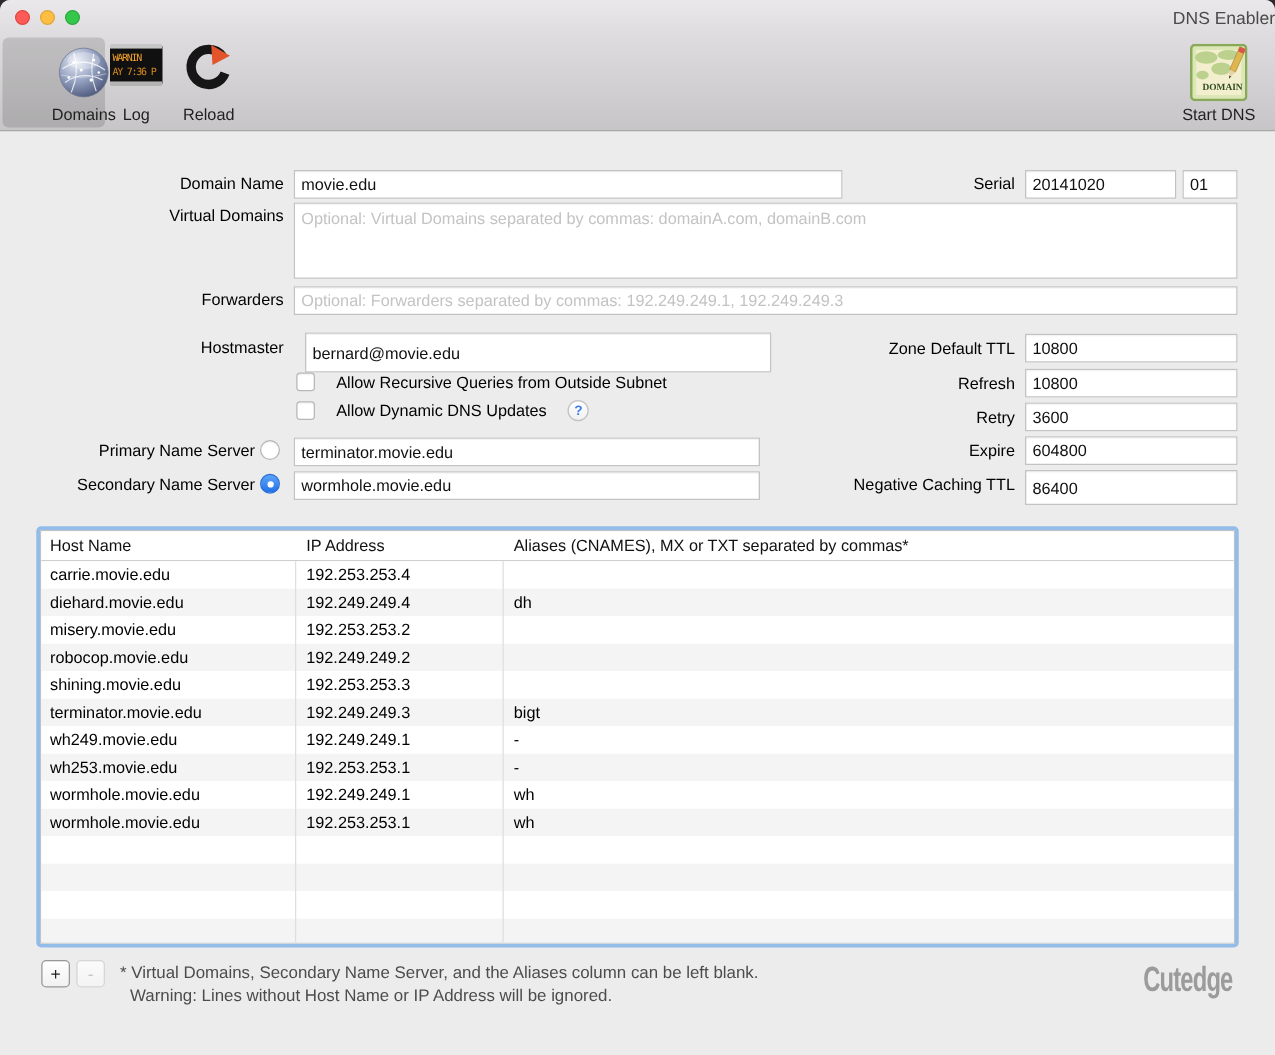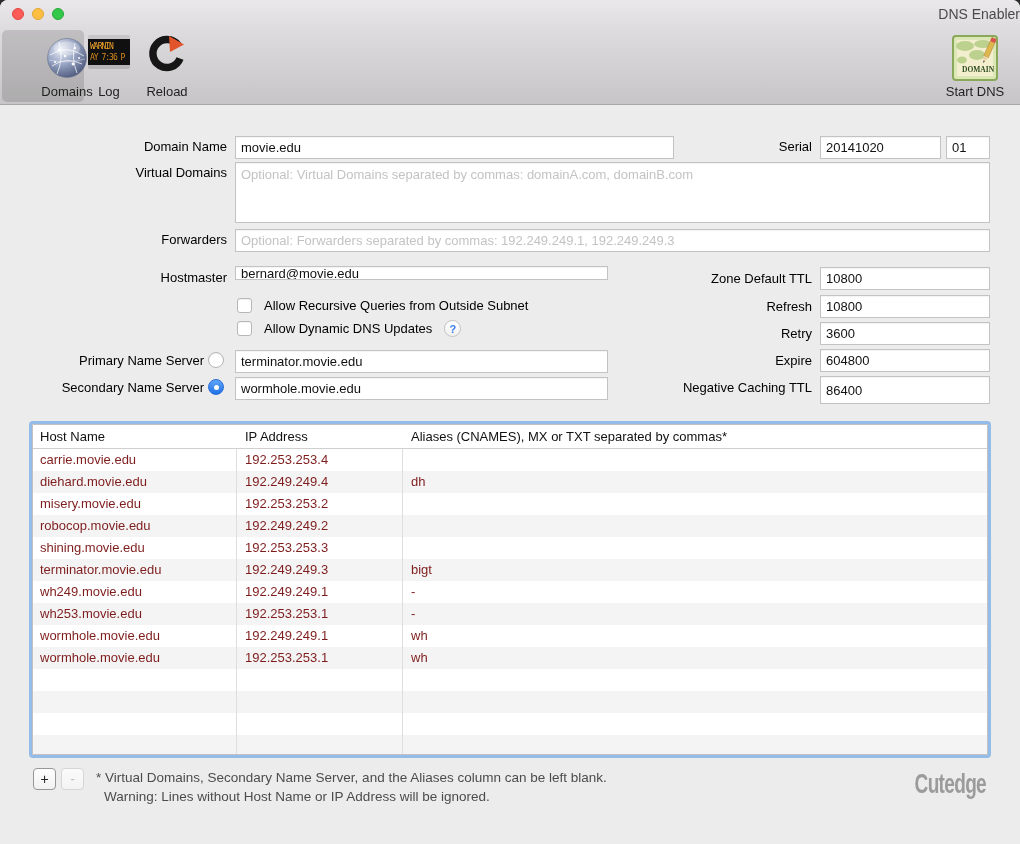--- a/index.html
+++ b/index.html
@@ -36,42 +36,42 @@
   .log-icon .l2 { color:#d98a1e; }
 
   
   .flabel { position:absolute; font-size:13px; color:#000; text-align:right; line-height:16px; }
   input[type=text], textarea { position:absolute; border:1px solid #c3c3c3; background:#fff;
         font-family:"Liberation Sans", sans-serif; font-size:13px; color:#111;
         padding:2px 5px; box-shadow:inset 0 1px 1px rgba(0,0,0,.05); outline:none; }
   textarea { resize:none; padding-top:4px; }
   input::placeholder, textarea::placeholder { color:#c3c3c3; opacity:1; }
 
-  .cbrow { position:absolute; display:flex; align-items:center; gap:12px; }
+  .cbrow { position:absolute; display:flex; align-items:center; gap:17px; }
   .cb { width:15px; height:15px; background:#fff; border:1px solid #b7b7b7; border-radius:3px;
         box-shadow:inset 0 1px 1px rgba(0,0,0,.06); flex:0 0 auto; }
   .cbrow .cbl { font-size:13px; color:#000; }
   .helpbtn { width:17px; height:17px; border-radius:50%; border:1px solid #c2c2c2;
              background:linear-gradient(#fff,#f1f1f1); color:#3c7ef0; font-size:11px;
              font-weight:bold; display:flex; align-items:center; justify-content:center; }
   .radio { position:absolute; width:16px; height:16px; border-radius:50%; background:#fff;
            border:1px solid #b5b5b5; box-shadow:inset 0 1px 1px rgba(0,0,0,.06); }
   .radio.on { background:linear-gradient(#5ea6f8,#2070e8); border:1px solid #2a6fd6; box-shadow:none; }
   .radio.on::after { content:""; position:absolute; left:5px; top:5px; width:5px; height:5px;
                      border-radius:50%; background:#fff; }
 
   
   .tablewrap { position:absolute; left:29px; top:421px; width:962px; height:337px;
                border:3px solid #94bce9; border-radius:4px; background:#fff; overflow:hidden; }
   .tinner { position:absolute; left:0; top:0; right:0; bottom:0; border:1px solid #c2c2c2; overflow:hidden; }
   .thead { display:flex; height:24px; border-bottom:1px solid #cfcfcf; background:#fff; }
   .thead .hc { font-size:13px; color:#111; line-height:23px; }
   .trow { display:flex; height:22px; background:#fff; }
   .trow.alt { background:#f4f4f5; }
-  .trow .tc { font-size:13px; color:#7f1d1d; line-height:21px; white-space:nowrap; overflow:hidden; }
+  .trow .tc { font-size:13px; color:#000000; line-height:21px; white-space:nowrap; overflow:hidden; }
   .c1 { width:203px; padding-left:7px; }
   .c2 { width:166px; padding-left:9px; }
   .c3 { flex:1; padding-left:9px; }
   .vline { position:absolute; top:0; bottom:0; width:1px; background:#dedede; }
   .v1 { left:203px; } .v2 { left:369px; }
 
   
   .sqbtn { position:absolute; width:23px; height:22px; border-radius:4px; text-align:center;
            font-size:14px; line-height:20px; }
   .sqbtn.add { left:33px; top:768px; background:linear-gradient(#fff,#f1f1f1);
@@ -179,21 +179,21 @@
   <input type="text" style="left: 820px; top: 136px; width: 121px; height: 23px;" value="20141020">
   <input type="text" style="left: 946px; top: 136px; width: 44px; height: 23px;" value="01">
 
   <div class="flabel" style="left:0;top:165px;width:227px;">Virtual Domains</div>
   <textarea style="left: 235px; top: 162px; width: 755px; height: 61px;" placeholder="Optional: Virtual Domains separated by commas: domainA.com, domainB.com"></textarea>
 
   <div class="flabel" style="left:0;top:232px;width:227px;">Forwarders</div>
   <input type="text" style="left: 235px; top: 229px; width: 755px; height: 23px;" placeholder="Optional: Forwarders separated by commas: 192.249.249.1, 192.249.249.3">
 
   <div class="flabel" style="left:0;top:270px;width:227px;">Hostmaster</div>
-  <input type="text" style="left: 235px; top: 266px; width: 373px; height: 14px;" value="bernard@movie.edu">
+  <input type="text" style="left: 244px; top: 266px; width: 373px; height: 32px;" value="bernard@movie.edu">
 
   <div class="flabel" style="left:640px;top:271px;width:172px;">Zone Default TTL</div>
   <input type="text" style="left: 820px; top: 267px; width: 170px; height: 23px;" value="10800">
 
   <div class="cbrow" style="left:237px;top:298px;">
     <div class="cb"></div>
     <div class="cbl">Allow Recursive Queries from Outside Subnet</div>
   </div>
 
   <div class="flabel" style="left:640px;top:299px;width:172px;">Refresh</div>

